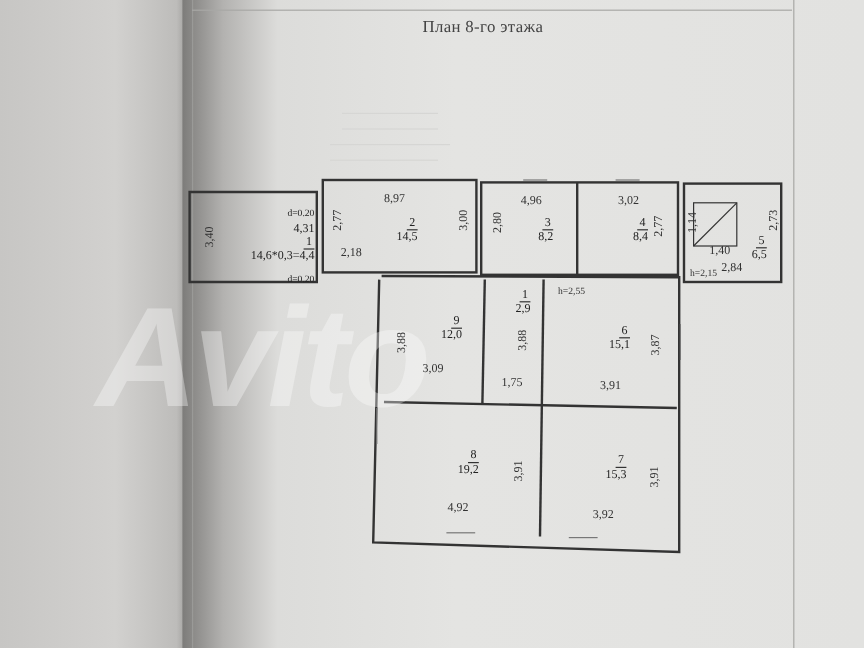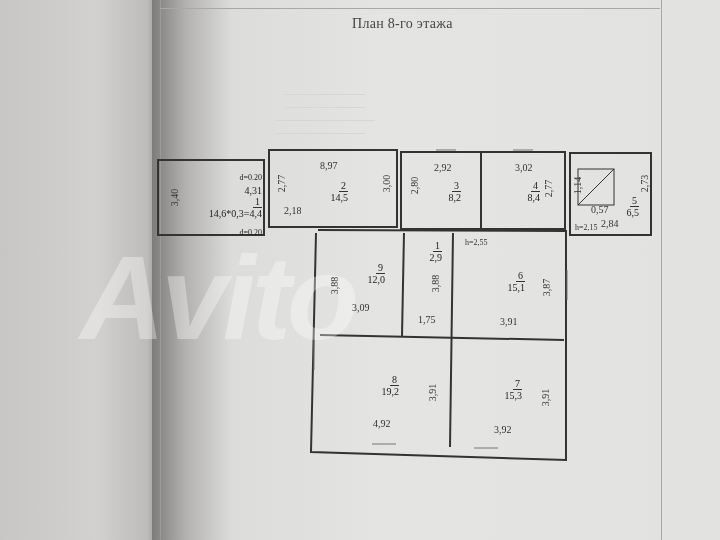--- a/index.html
+++ b/index.html
@@ -79,36 +79,36 @@
 
 <div class="lbl" style="left:320px;top:160px;">8,97</div>
 <div class="room" style="left:318px;top:180px;width:30px;">
   <span class="num">2</span>
   <div>14,5</div>
 </div>
 <div class="lbl vert" style="left:273px;top:178px;">2,77</div>
 <div class="lbl vert" style="left:378px;top:178px;">3,00</div>
 <div class="lbl" style="left:284px;top:205px;">2,18</div>
 
-<div class="lbl" style="left:434px;top:162px;">2,92</div>
+<div class="lbl" style="left:434px;top:162px;">4,96</div>
 <div class="room" style="left:431px;top:180px;width:30px;">
   <span class="num">3</span>
   <div>8,2</div>
 </div>
 <div class="lbl vert" style="left:406px;top:180px;">2,80</div>
 
 <div class="lbl" style="left:515px;top:162px;">3,02</div>
 <div class="room" style="left:510px;top:180px;width:30px;">
   <span class="num">4</span>
   <div>8,4</div>
 </div>
 <div class="lbl vert" style="left:540px;top:183px;">2,77</div>
 
 <div class="lbl vert" style="left:569px;top:180px;">1,14</div>
-<div class="lbl" style="left:591px;top:204px;">0,57</div>
+<div class="lbl" style="left:591px;top:204px;">1,40</div>
 <div class="room" style="left:615px;top:195px;width:24px;">
   <span class="num">5</span>
   <div>6,5</div>
 </div>
 <div class="lbl vert" style="left:636px;top:178px;">2,73</div>
 <div class="lbl" style="left:601px;top:218px;">2,84</div>
 <div class="lbl small" style="left:575px;top:223px;">h=2,15</div>
 
 <div class="lbl vert" style="left:326px;top:280px;">3,88</div>
 <div class="room" style="left:355px;top:262px;width:30px;">

